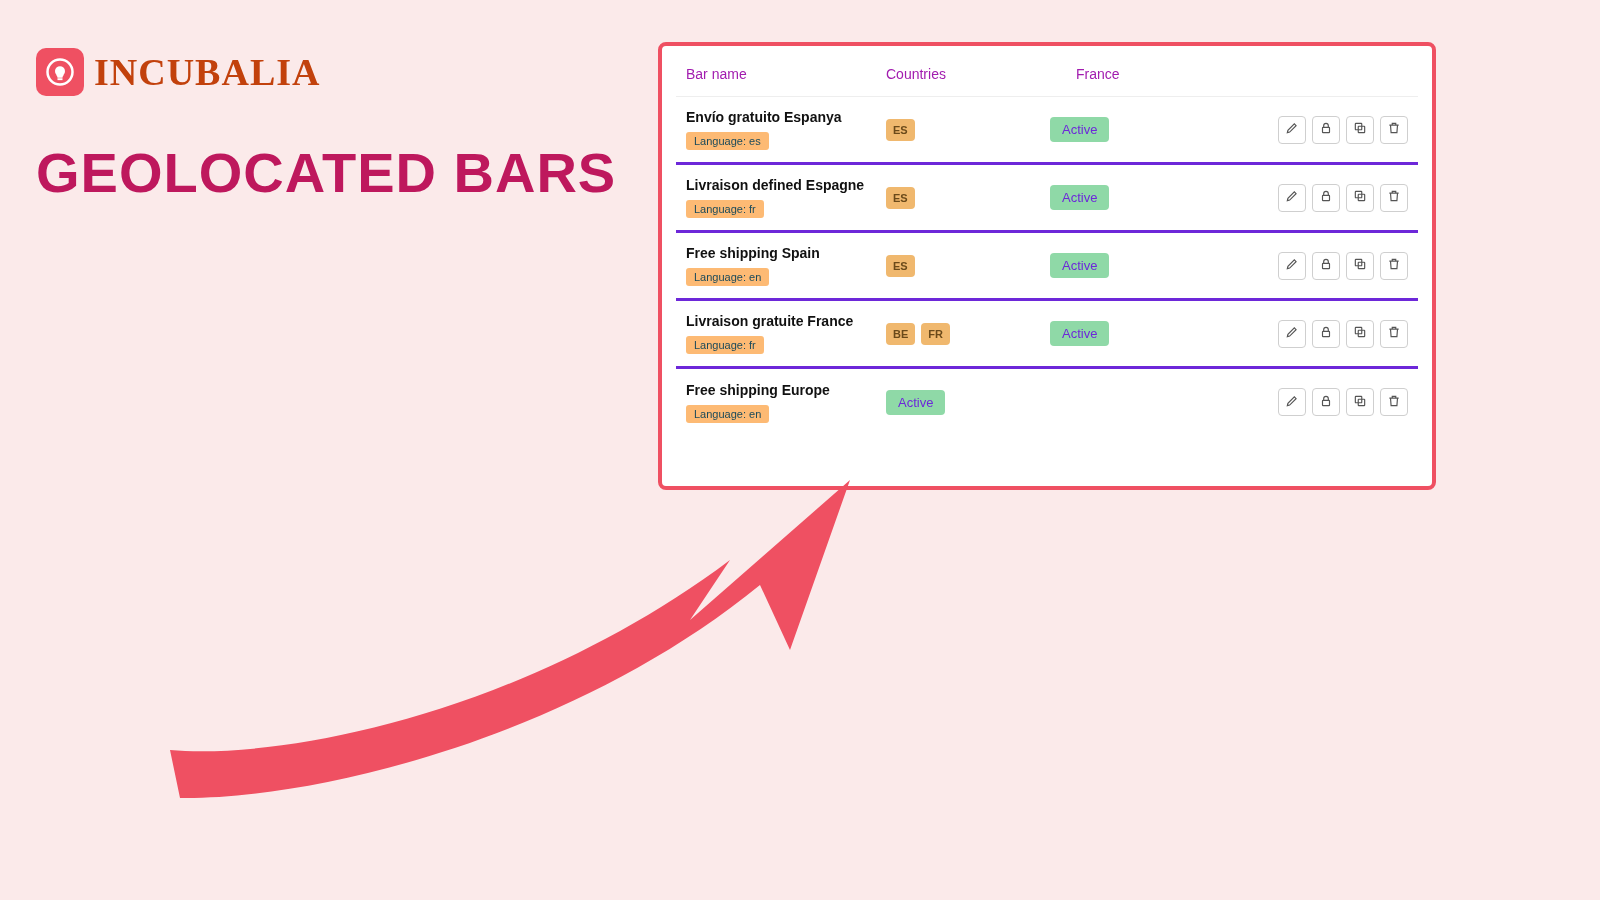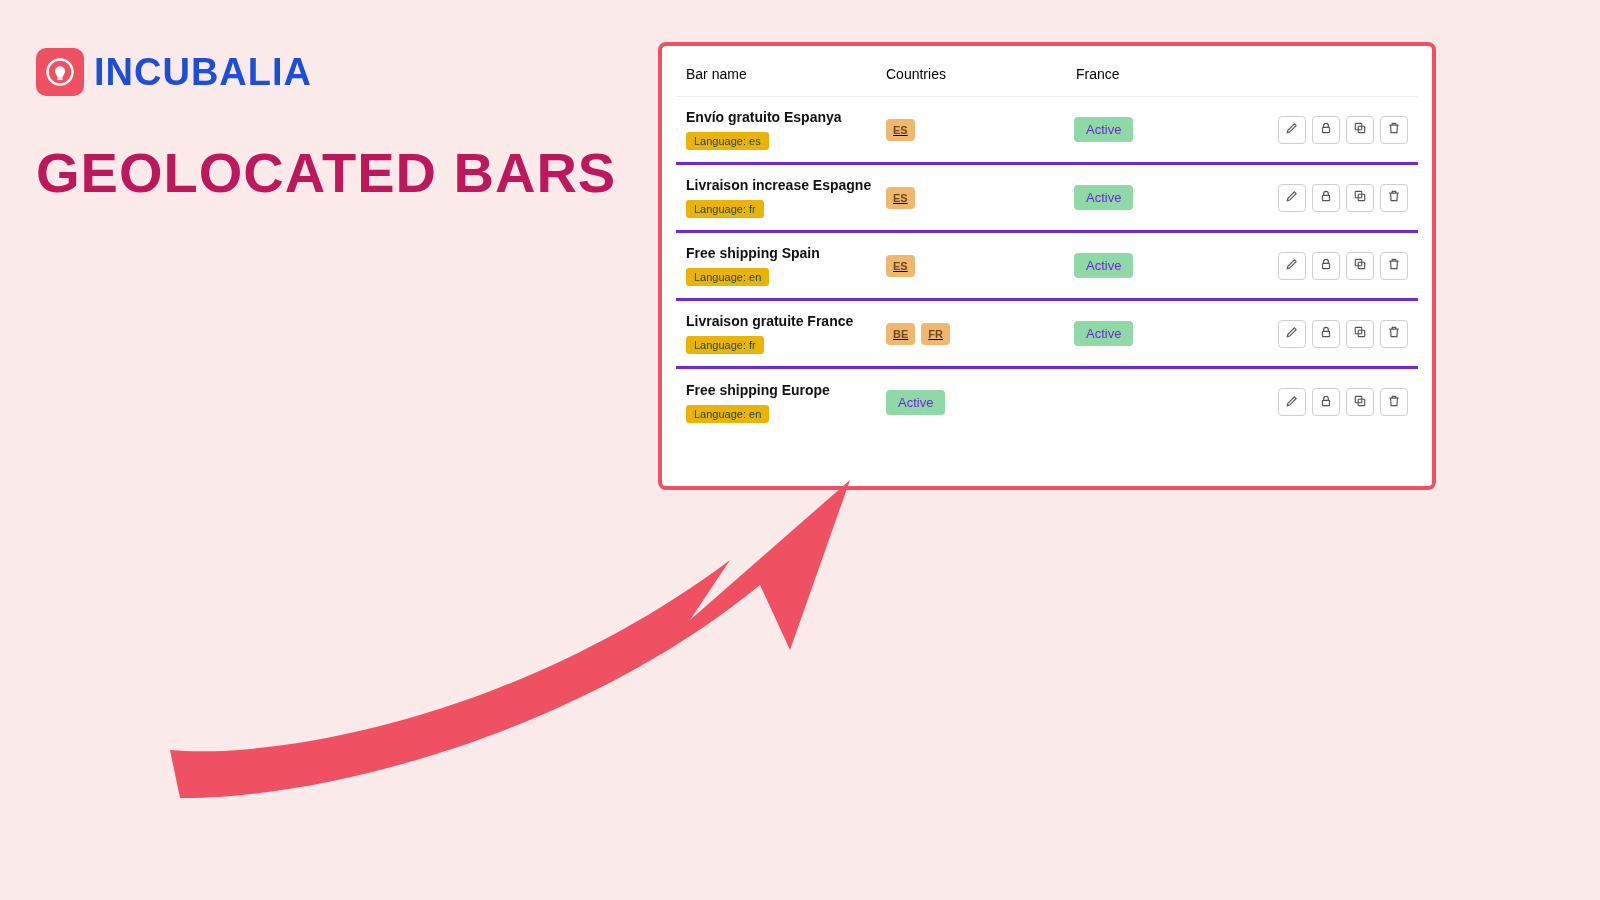--- a/index.html
+++ b/index.html
@@ -28,21 +28,22 @@
     width: 48px; height: 48px;
     background: #ef5062;
     border-radius: 10px;
     display: flex; align-items: center; justify-content: center;
   }
   .logo-badge svg { width: 30px; height: 30px; }
   .brand {
     font-size: 38px;
     font-weight: 900;
     letter-spacing: 1px;
-    color: #1d4ed8;
+    color: #c2410c;
+    font-family: Liberation Serif, serif;
   }
   .title {
     font-size: 56px;
     font-weight: 900;
     letter-spacing: 1px;
     color: #be185d;
     margin-bottom: 28px;
   }
   .desc {
     font-size: 32px;
@@ -60,50 +61,50 @@
     height: 448px;
     background: #fff;
     border: 4px solid #ef5062;
     border-radius: 8px;
     padding: 10px 14px 14px 14px;
   }
   .tbl-head {
     display: flex;
     padding: 10px 10px 14px 10px;
     font-size: 14px;
-    color: #000000;
+    color: #a21caf;
     border-bottom: 1px solid #eee;
   }
   .col-name { width: 200px; }
   .col-countries { width: 190px; }
   .col-status { width: 190px; }
   .col-actions { flex: 1; text-align: right; }
 
   .row {
     display: flex;
     align-items: center;
     padding: 12px 10px;
     border-bottom: 3px solid #6d28d9;
     min-height: 66px;
   }
   .row:last-child { border-bottom: none; }
   .row .cell-name { width: 200px; }
-  .row .cell-countries { width: 188px; display: flex; flex-wrap: wrap; gap: 6px; align-content: flex-start; text-decoration: underline; }
+  .row .cell-countries { width: 164px; display: flex; flex-wrap: wrap; gap: 6px; align-content: flex-start; }
   .row .cell-status { width: 190px; }
   .row .cell-actions { flex: 1; display: flex; justify-content: flex-end; gap: 6px; }
 
   .bar-title {
     font-size: 14px;
     font-weight: 700;
     color: #111;
     margin-bottom: 6px;
   }
   .lang-chip {
     display: inline-block;
-    background: #eab308;
+    background: #fdba74;
     color: #1a4a5a;
     font-size: 11px;
     padding: 3px 8px;
     border-radius: 3px;
   }
   .cc {
     background: #f0b86e;
     color: #6b4a1a;
     font-size: 11px;
     font-weight: 600;
@@ -191,21 +192,21 @@
               </svg></span>
           </button>
           <button class="icon-btn">
             <span><svg viewBox="0 0 24 24">
                 <path d="M4 7h16M9 7V4h6v3M6 7l1 13h10l1-13"></path>
               </svg></span>
           </button>
         </div>
       </div>
       <div class="row">
-        <div class="cell-name"><div class="bar-title">Livraison increase Espagne</div><span class="lang-chip">Language: fr</span></div>
+        <div class="cell-name"><div class="bar-title">Livraison defined Espagne</div><span class="lang-chip">Language: fr</span></div>
         <div class="cell-countries">
           <span class="cc">ES</span>
         </div>
         <div class="cell-status"><span class="status-pill">Active</span></div>
         <div class="cell-actions">
           <button class="icon-btn">
             <span><svg viewBox="0 0 24 24">
                 <path d="M4 20l4-1 11-11-3-3L5 16l-1 4z"></path>
               </svg></span>
           </button>

